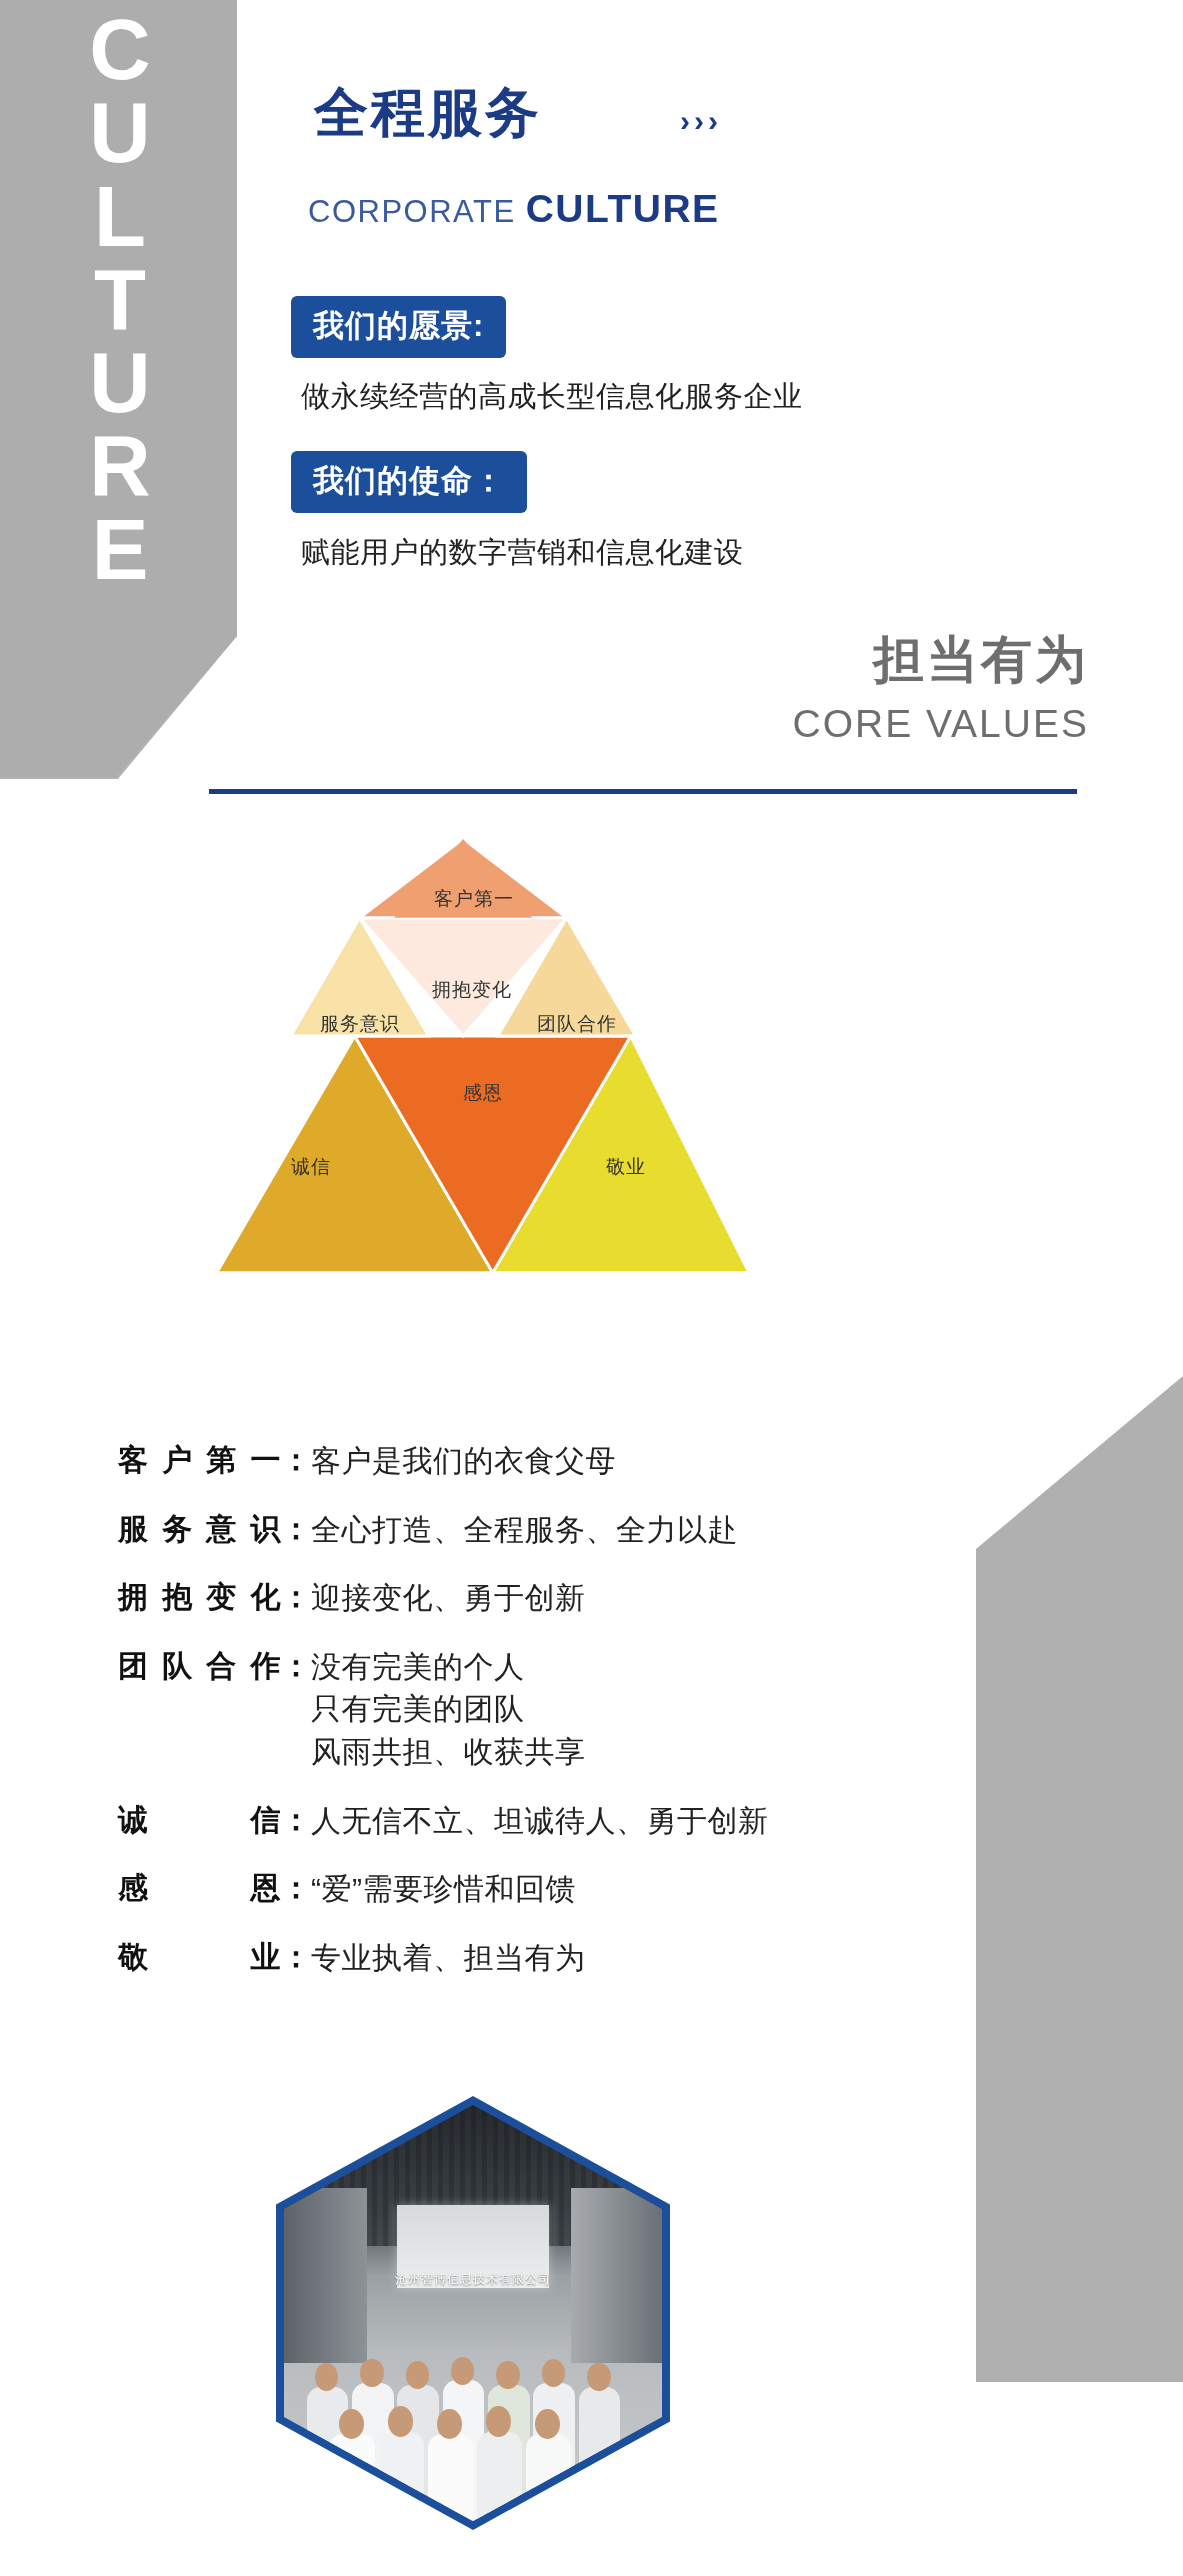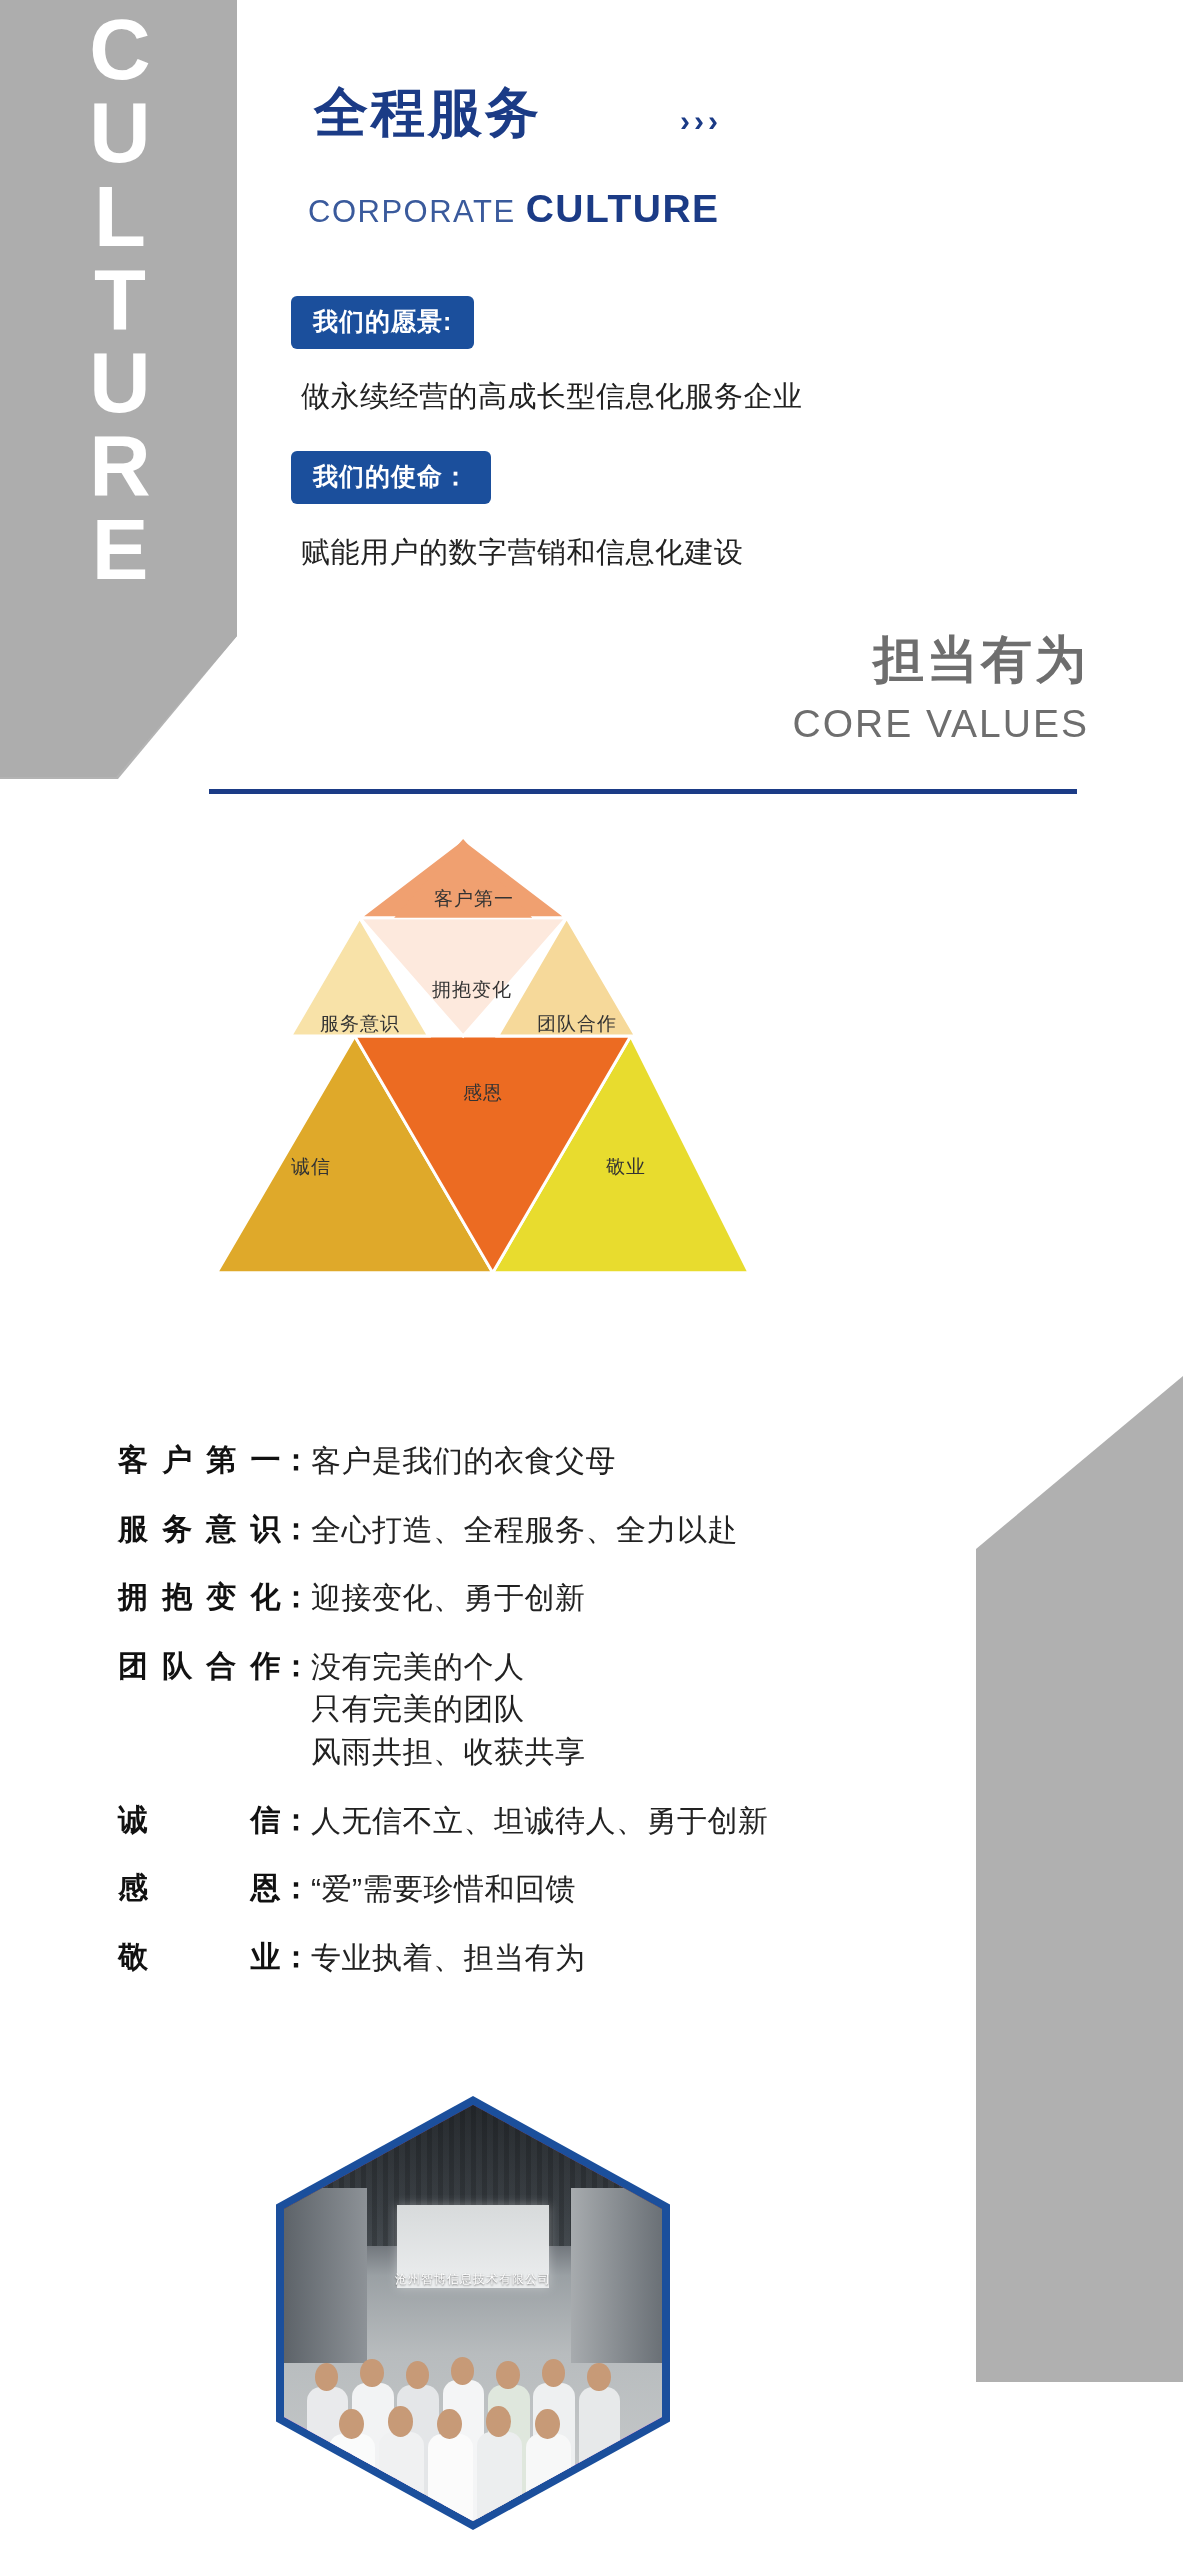--- a/index.html
+++ b/index.html
@@ -89,21 +89,21 @@
     font-weight: bold;
     letter-spacing: 1.5px;
     color: #1b3b86;
   }
 
   
   .tagbox {
     position: absolute;
     background: #1b4f9c;
     color: #ffffff;
-    font-size: 25px;
+    font-size: 31px;
     font-weight: bold;
     padding: 9px 22px 11px 22px;
     border-radius: 6px;
     letter-spacing: 1px;
     white-space: nowrap;
   }
   .tagtext {
     position: absolute;
     font-size: 29px;
     color: #222222;
@@ -204,21 +204,21 @@
     inset: 0;
     background: #1b4f9c;
     clip-path: polygon(50% 0%, 100% 25%, 100% 75%, 50% 100%, 0% 75%, 0% 25%);
   }
   .hex-inner {
     position: absolute;
     left: 8px; top: 9px;
     right: 8px; bottom: 9px;
     clip-path: polygon(50% 0%, 100% 25%, 100% 75%, 50% 100%, 0% 75%, 0% 25%);
     overflow: hidden;
-    background: #d946ef;
+    background: #1d4ed8;
   }
   .photo-bg {
     position: absolute;
     inset: 0;
     background:
       linear-gradient(to bottom, #3b4148 0%, #4a5057 26%, #6d7278 33%, #9aa0a4 41%, #b8bcbe 60%, #c9cccd 100%);
   }
   .photo-ceiling {
     position: absolute;
     left: 0; top: 0; right: 0; height: 34%;

